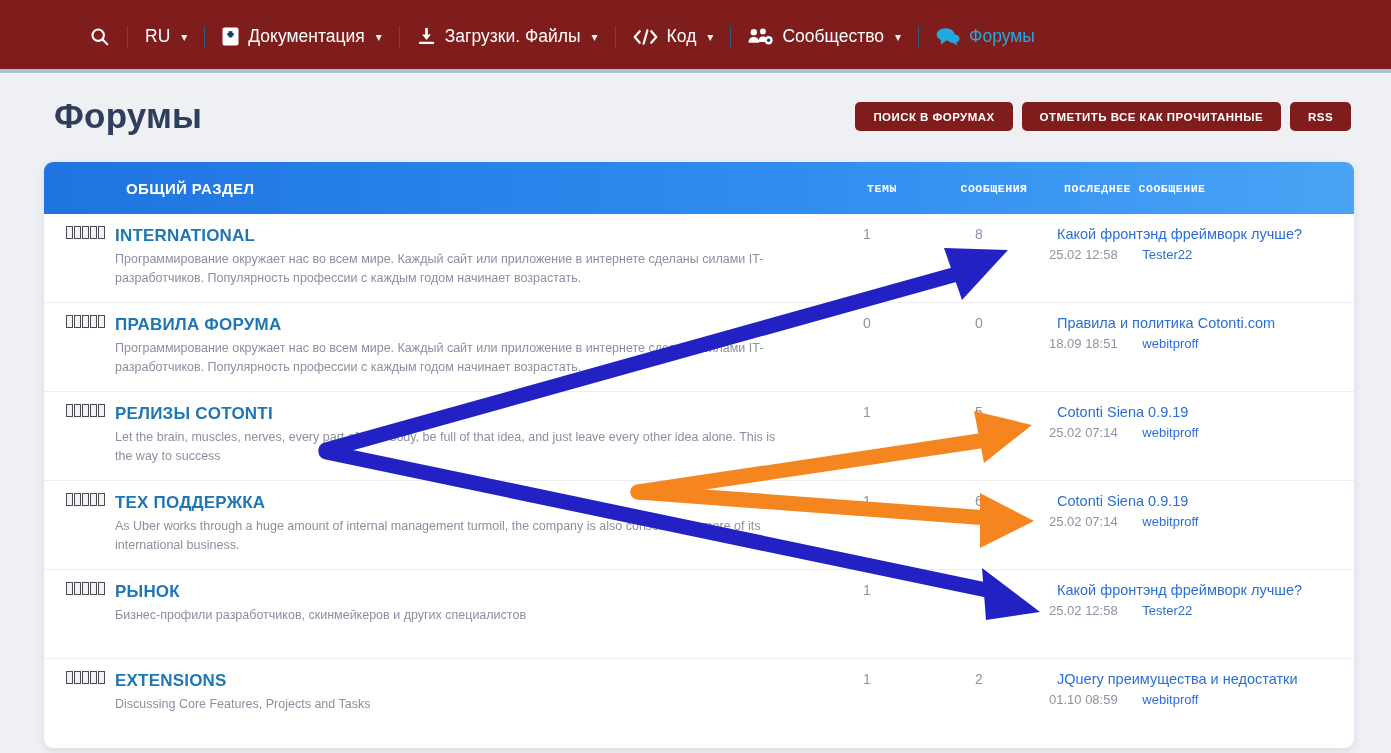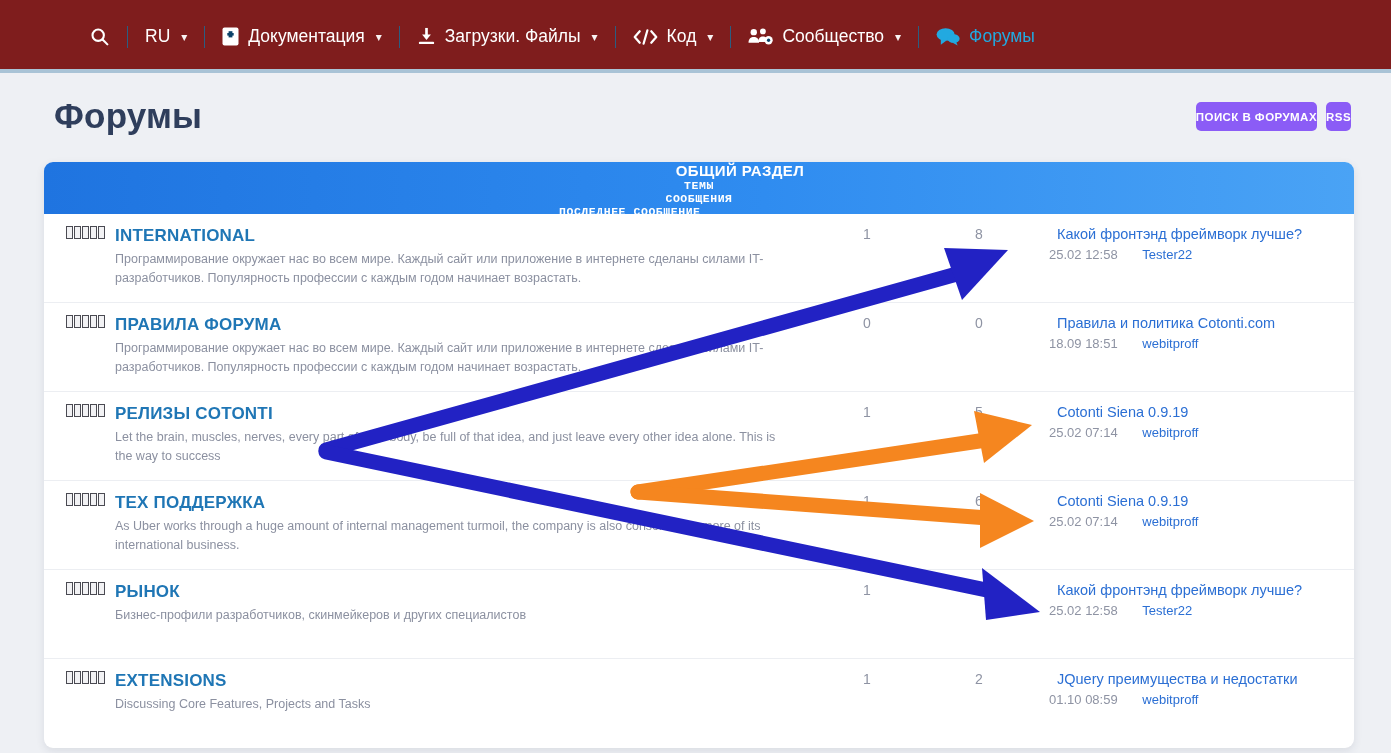--- a/index.html
+++ b/index.html
@@ -37,39 +37,38 @@
   
   .page-head{
     display:flex; align-items:center; justify-content:space-between;
     padding:0 40px 0 54px; height:86px;
   }
   .page-title{
     font-size:35px; font-weight:bold; color:#2f3e5c; letter-spacing:.2px;
   }
   .head-actions{ display:flex; align-items:center; gap:9px; }
   .btn{
-    background:#8b5cf6; color:#fff; border:none; border-radius:5px;
+    background:#7f1d1d; color:#fff; border:none; border-radius:5px;
     font-family:"Liberation Sans", sans-serif;
     font-size:11.5px; font-weight:bold; letter-spacing:.45px;
-    padding:9px 0 8px; cursor:pointer; white-space:nowrap;
+    padding:9px 18px 8px; cursor:pointer; white-space:nowrap;
   }
 
   
   .panel{
     margin:3px 37px 0 44px;
     background:#ffffff;
     border-radius:9px;
     box-shadow:0 3px 8px rgba(40,50,80,.10);
     overflow:hidden;
   }
   .panel-head{
     background:linear-gradient(to right,#1f74e0 0%,#2f8cf0 55%,#4aa3f5 100%);
     height:52px; display:flex; align-items:center;
     color:#fff;
-    flex-direction:column;
   }
   .ph-title{
     flex:0 0 auto; margin-left:82px;
     font-size:15px; font-weight:bold; letter-spacing:.4px;
   }
   .ph-spacer{ flex:1 1 auto; }
   .ph-col{
     font-size:11.5px; font-weight:bold; letter-spacing:.55px;
     text-align:center;
     font-family:Liberation Mono, monospace;
@@ -217,20 +216,21 @@
     </span>
     <span>Форумы</span>
   </div>
 
 </div>
 
 <div class="page-head">
   <div class="page-title">Форумы</div>
   <div class="head-actions">
     <button class="btn">ПОИСК В ФОРУМАХ</button>
+    <button class="btn">ОТМЕТИТЬ ВСЕ КАК ПРОЧИТАННЫЕ</button>
     <button class="btn">RSS</button>
   </div>
 </div>
 
 <div class="panel">
 
   <div class="panel-head">
     <div class="ph-title">ОБЩИЙ РАЗДЕЛ</div>
     <div class="ph-spacer"></div>
     <div class="ph-col c-topics">ТЕМЫ</div>

